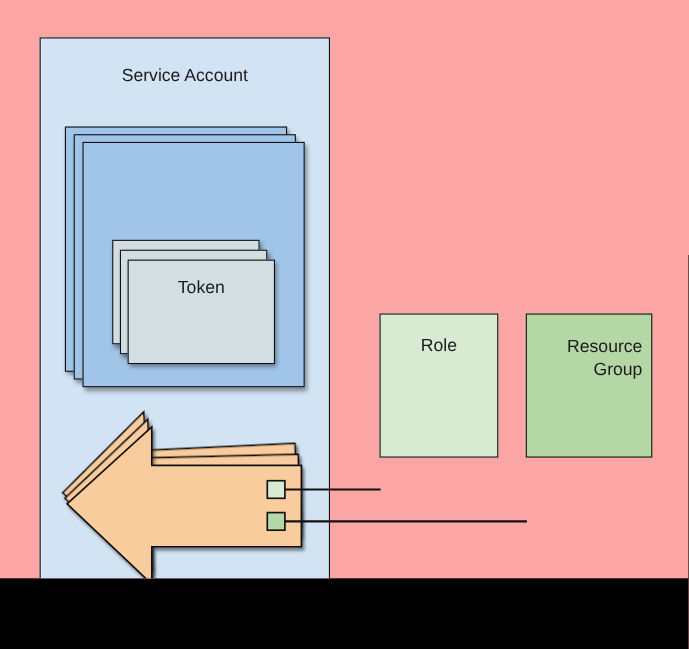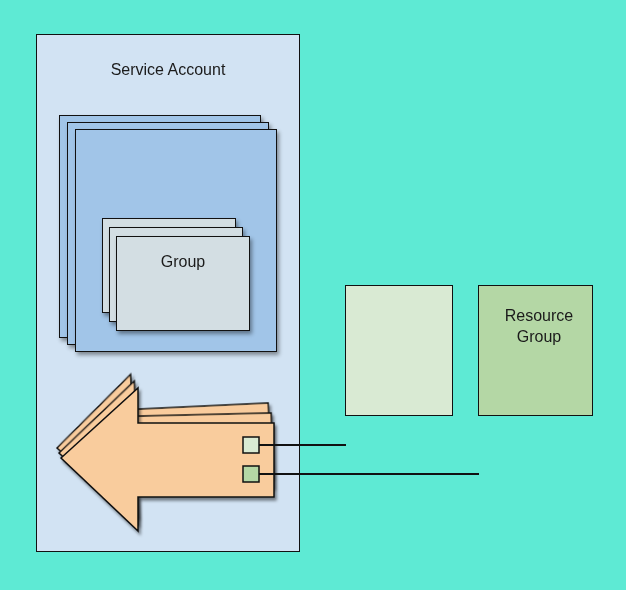--- a/index.html
+++ b/index.html
@@ -1,20 +1,20 @@
 <!DOCTYPE html>
 <html><head>
 <meta charset="utf-8">
 <style>
   html, body { margin: 0; padding: 0; background: #000; }
   #canvas {
     position: relative;
     width: 626px;
-    height: 590px;
-    background: #5eead4;
+    height: 526px;
+    background: #fca5a5;
     overflow: hidden;
     font-family: "Liberation Sans", sans-serif;
     color: #1b1b1b;
   }
   .label {
     position: absolute;
     font-size: 16px;
     line-height: 19px;
     white-space: pre-line;
     z-index: 5;
@@ -76,21 +76,21 @@
   .role-label { left: 345px; top: 305px; width: 108px; }
   .rg-box {
     position: absolute;
     left: 478px; top: 285px;
     width: 115px; height: 131px;
     background: #b4d7a5;
     border: 1px solid #111;
     box-sizing: border-box;
     z-index: 1;
   }
-  .rg-label { left: 494px; top: 305px; width: 90px; line-height: 21px; text-align: center; }
+  .rg-label { left: 494px; top: 305px; width: 90px; line-height: 21px; text-align: right; }
 
   
   .overlay {
     position: absolute;
     left: 0; top: 0;
     width: 626px; height: 590px;
     z-index: 4;
     pointer-events: none;
   }
   .overlay polygon { stroke: #111; stroke-width: 1.5; stroke-linejoin: miter; }
@@ -106,38 +106,39 @@
   <div class="sa-box"></div>
   <div class="label centered sa-label">Service Account</div>
 
   <div class="api back"></div>
   <div class="api mid"></div>
   <div class="api front"></div>
 
   <div class="tok back"></div>
   <div class="tok mid"></div>
   <div class="tok front"></div>
-  <div class="label centered tok-label">Group</div>
+  <div class="label centered tok-label">Token</div>
 
   <svg class="overlay" viewBox="0 0 626 590" xmlns="http://www.w3.org/2000/svg">
     <defs>
       <filter id="ds" x="-20%" y="-20%" width="140%" height="140%">
         <feDropShadow dx="2" dy="3" stdDeviation="1.6" flood-color="#000000" flood-opacity="0.45"></feDropShadow>
       </filter>
     </defs>
     <g>
       <polygon filter="url(#ds)" transform="translate(-4,-10) rotate(-2.7,61,458)" points="61,458 138,388 138,423 274,423 274,497 138,497 138,531" fill="#f9cc9d"></polygon>
       <polygon filter="url(#ds)" transform="translate(-2,-5) rotate(-1.35,61,458)" points="61,458 138,388 138,423 274,423 274,497 138,497 138,531" fill="#f9cc9d"></polygon>
       <polygon filter="url(#ds)" points="61,458 138,388 138,423 274,423 274,497 138,497 138,531" fill="#f9cc9d"></polygon>
     </g>
     <line x1="258" y1="445" x2="346" y2="445"></line>
     <line x1="258" y1="474" x2="479" y2="474"></line>
     <rect x="243" y="437" width="16" height="16" fill="#d9ead3"></rect>
     <rect x="243" y="466" width="16" height="16" fill="#b4d7a5"></rect>
   </svg>
 
 
   <div class="role-box"></div>
+  <div class="label centered role-label">Role</div>
 
   <div class="rg-box"></div>
   <div class="label rg-label">Resource Group</div>
 
 </div>
 
 </body></html>

